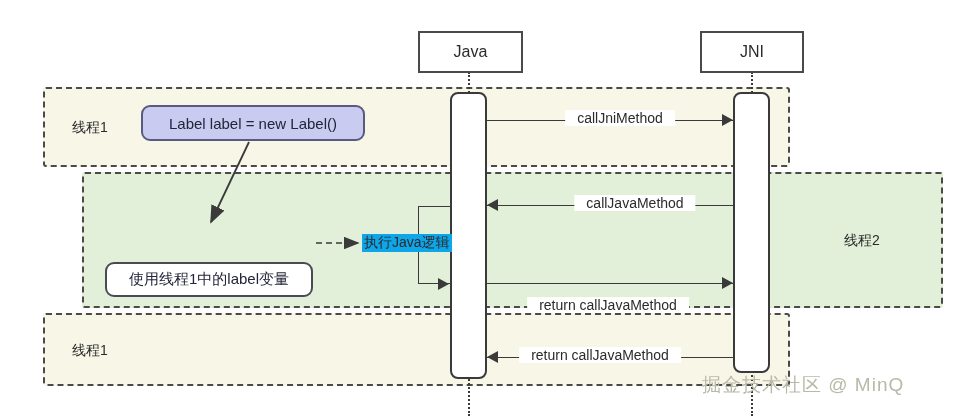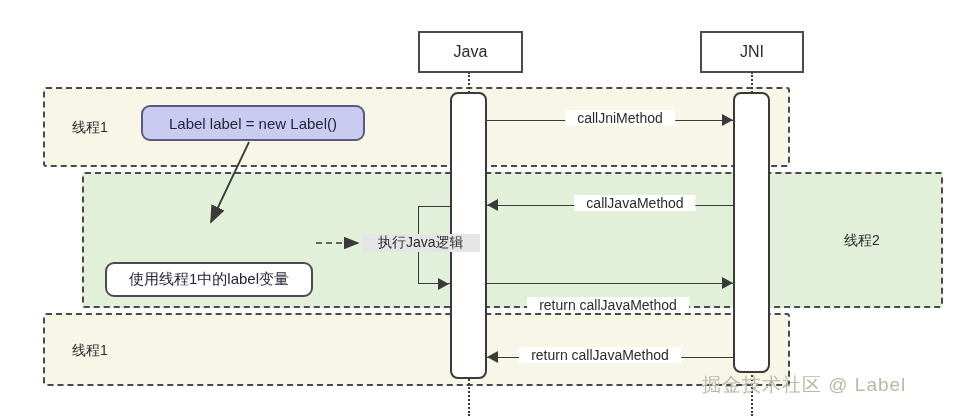--- a/index.html
+++ b/index.html
@@ -163,21 +163,21 @@
   <div class="msg-line" style="left:487px;top:283px;width:246px;"></div>
   <div class="arrowhead right" style="left:722px;top:277px;"></div>
   <div class="msg-label" style="left:608px;top:273px;margin-top:24px;">return callJavaMethod</div>
 
   <div class="msg-line" style="left:487px;top:357px;width:246px;"></div>
   <div class="arrowhead left" style="left:487px;top:351px;"></div>
   <div class="msg-label" style="left:600px;top:347px;">return callJavaMethod</div>
 
   <div class="selfcall" style="left:418px;top:206px;width:33px;height:78px;"></div>
   <div class="arrowhead right" style="left:438px;top:278px;"></div>
-  <div class="free-text" style="left:362px;top:234px;background:#e5e5e5;padding:0 16px;">执行Java逻辑</div>
+  <div class="free-text" style="left:362px;top:234px;background:#0ea5e9;padding:0 2px;">执行Java逻辑</div>
 
   <div class="note purple" style="left:141px;top:105px;width:224px;height:36px;">
     <span>Label label = new Label()</span>
   </div>
 
   <div class="note white" style="left:105px;top:226px;width:208px;height:35px;">
     <span>使用线程1中的label变量</span>
   </div>
 
   <svg class="overlay" viewBox="0 0 964 416">
@@ -188,15 +188,15 @@
       <marker id="ah-dashed" markerWidth="10" markerHeight="8" refX="9" refY="4" orient="auto">
         <polygon points="0 0, 10 4, 0 8" fill="#3a3a3a"></polygon>
       </marker>
     </defs>
 
     <line x1="249" y1="142" x2="211" y2="222" stroke="#3a3a3a" stroke-width="1.8" marker-end="url(#ah-solid)"></line>
 
     <line x1="316" y1="243" x2="358" y2="243" stroke="#3a3a3a" stroke-width="1.6" stroke-dasharray="6 4" marker-end="url(#ah-dashed)"></line>
   </svg>
 
-  <div class="watermark" style="left:702px;top:372px;">掘金技术社区 @ Label</div>
+  <div class="watermark" style="left:702px;top:372px;">掘金技术社区 @ MinQ</div>
 
 </div>
 
 </body></html>

